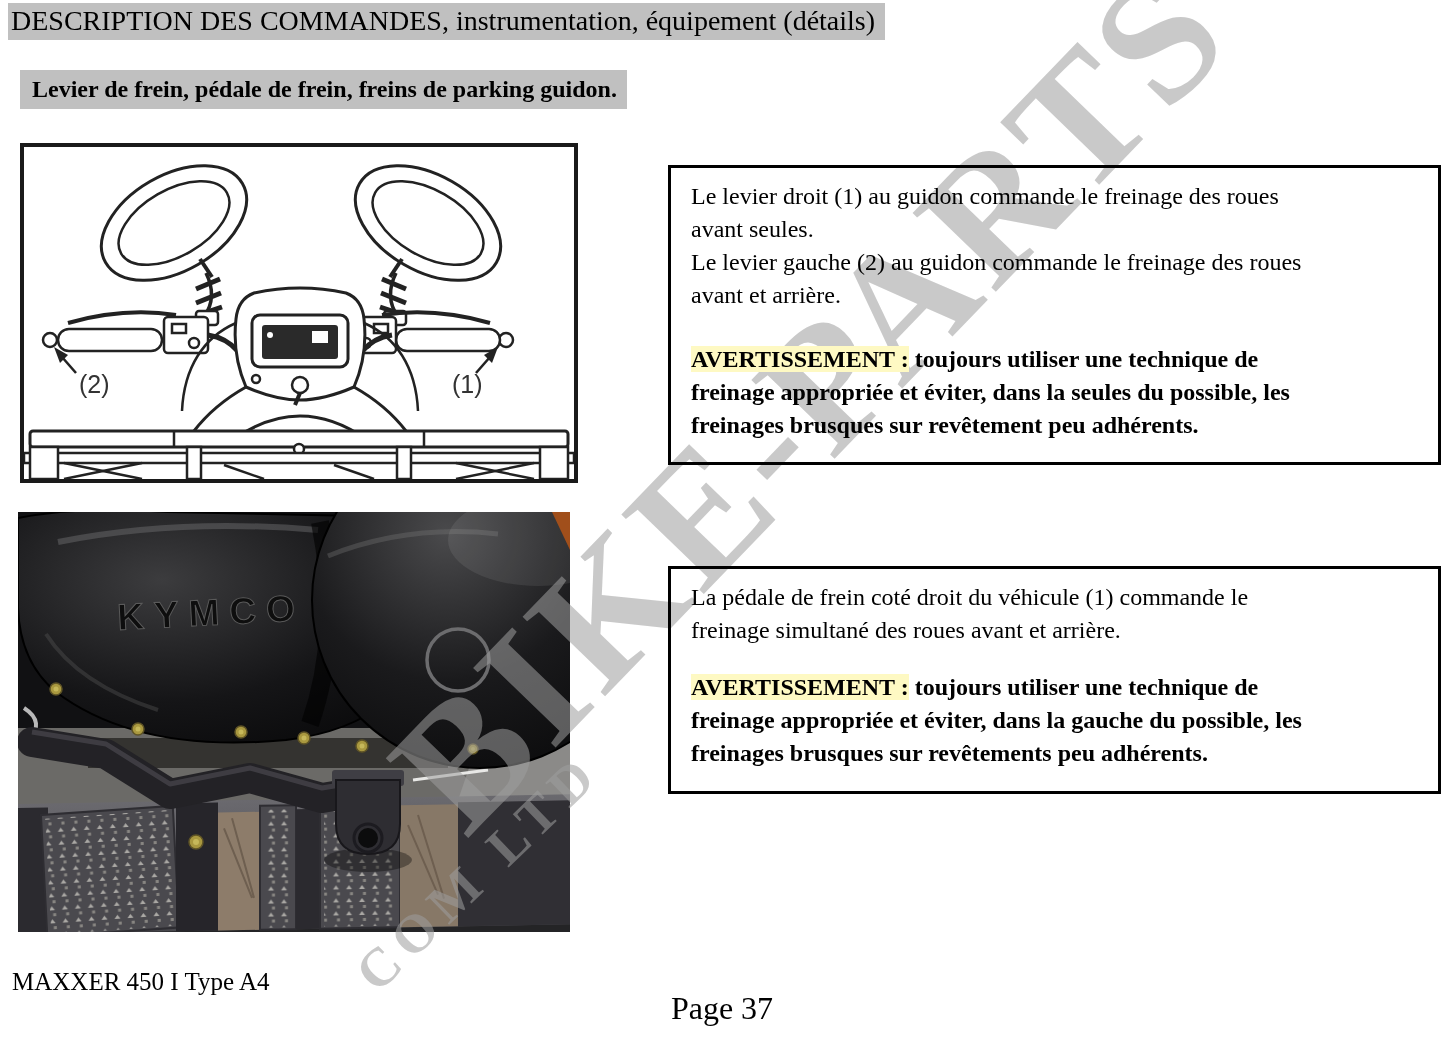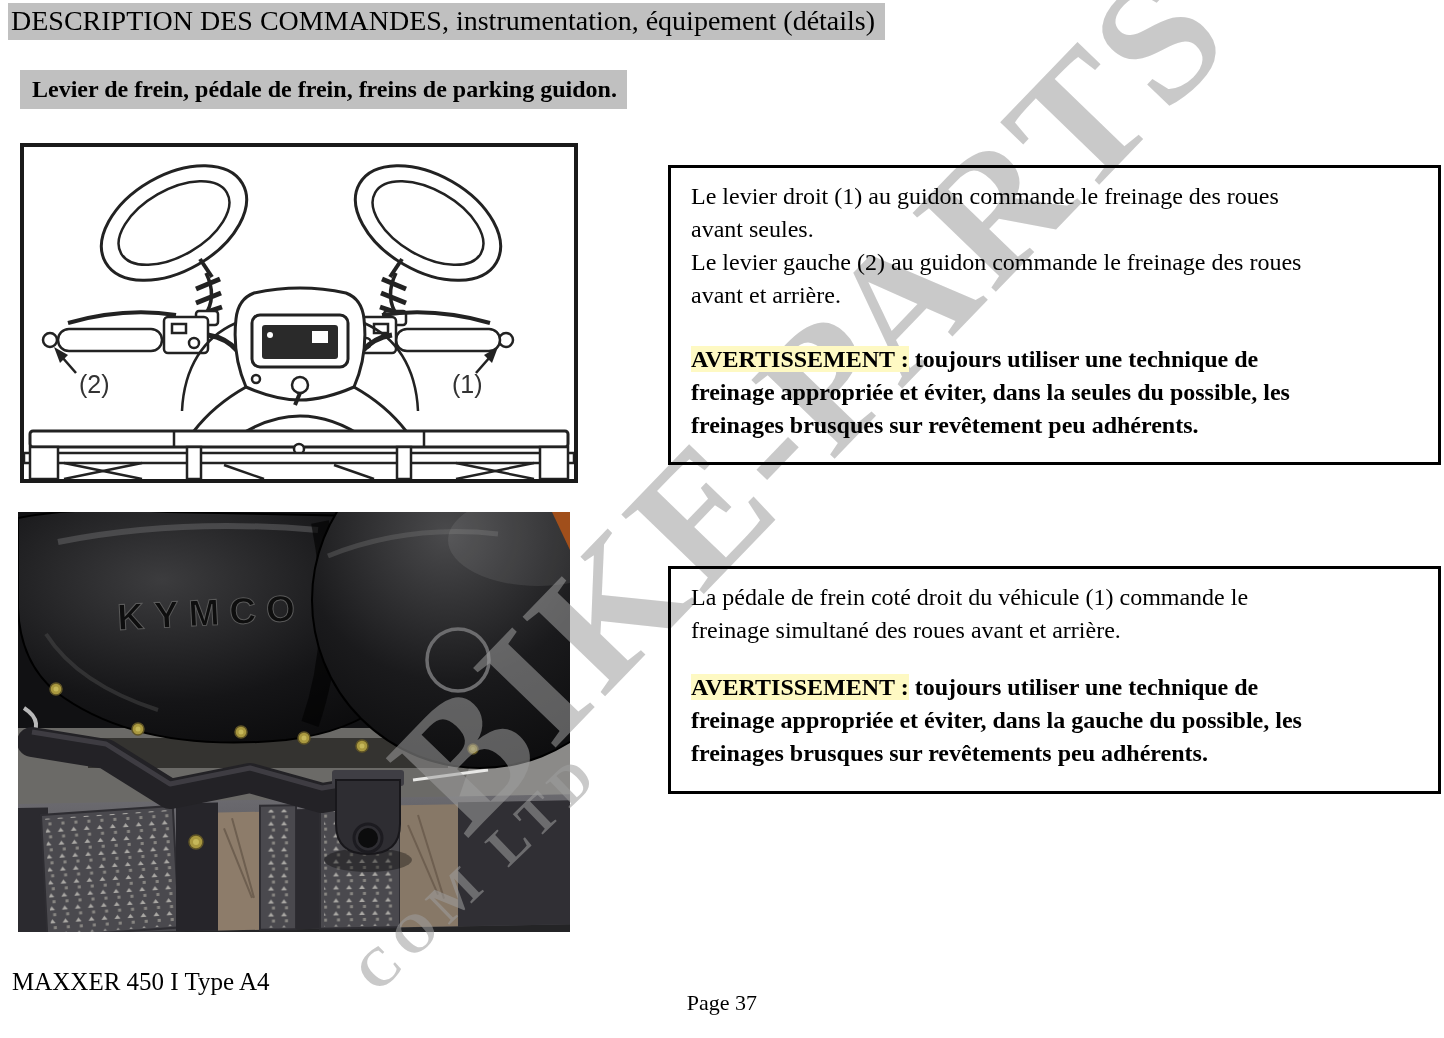--- a/index.html
+++ b/index.html
@@ -57,21 +57,21 @@
   .wm2 {
     left:478px; top:872px; font-size:54px; letter-spacing:9px;
     transform:translate(-50%,-50%) rotate(-44deg);
   }
   
   .footer-left {
     position:absolute; left:12px; top:968px; font-size:25px; z-index:6;
   }
   .footer-page {
     position:absolute; left:0; top:990px; width:100%;
-    text-align:center; font-size:22px; z-index:6;
+    text-align:center; font-size:32px; z-index:6;
   }
 </style>
 </head>
 <body>
 
 <div class="page">
 
   <div class="header-band">DESCRIPTION DES COMMANDES, instrumentation, équipement (détails)</div>
 
   <div class="section-band">Levier de frein, pédale de frein, freins de parking guidon.</div>

